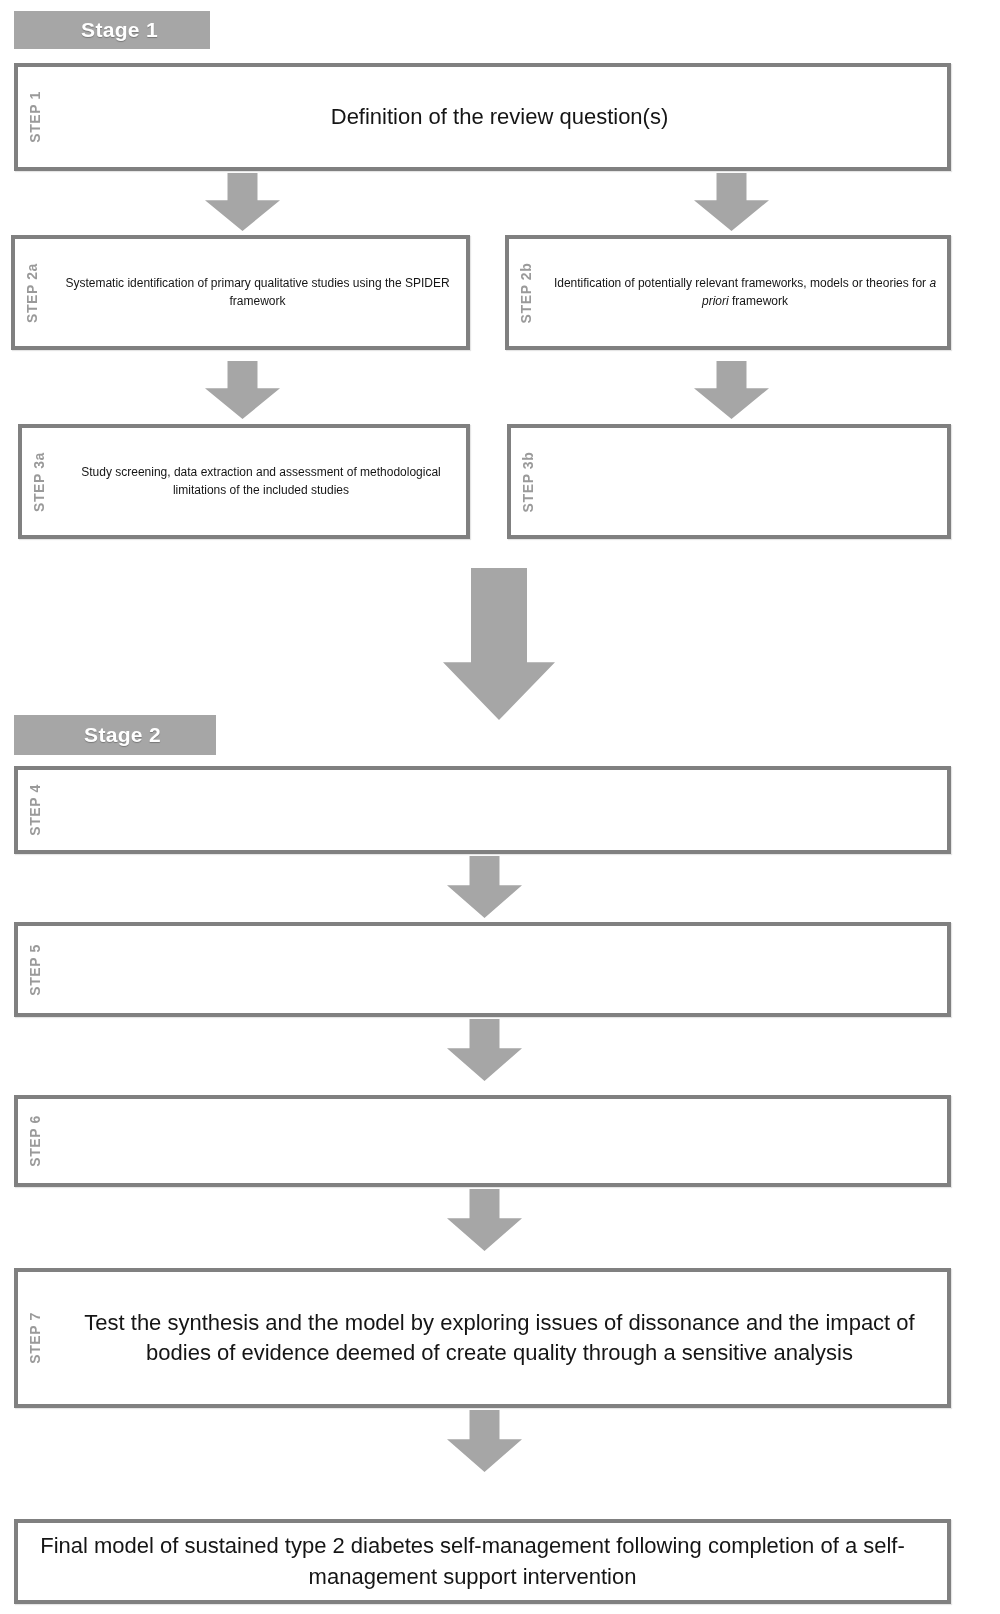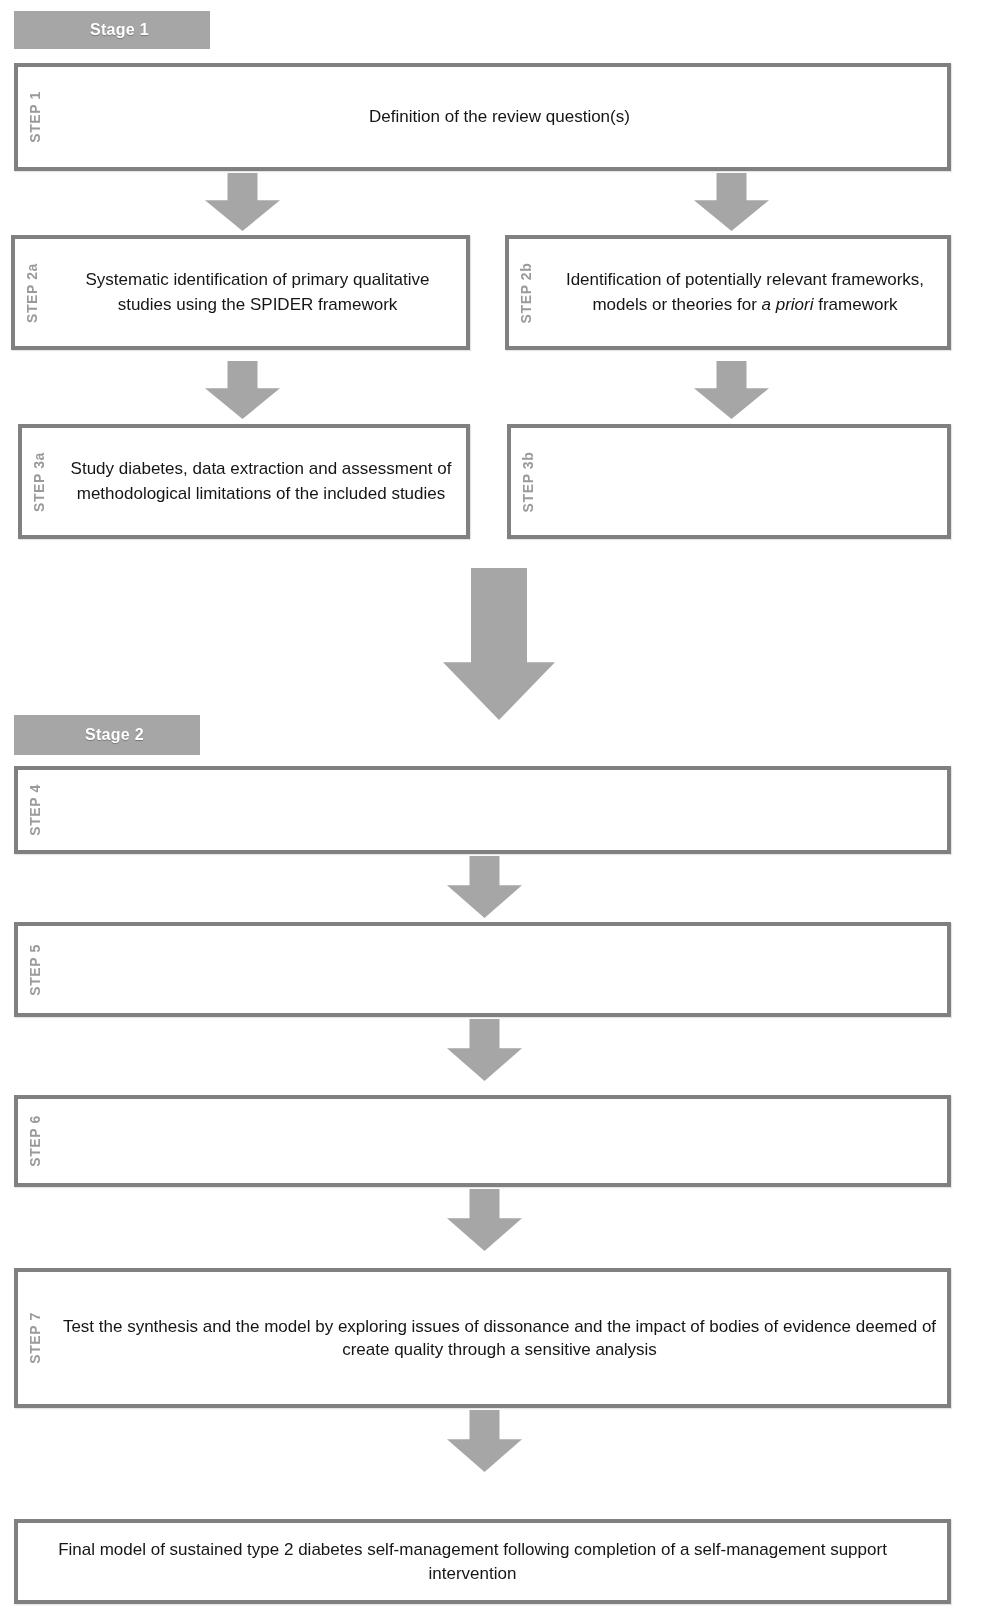--- a/index.html
+++ b/index.html
@@ -19,21 +19,21 @@
     background: #ffffff;
     overflow: hidden;
   }
 
   
   .stage-banner {
     position: absolute;
     background: #a6a6a6;
     color: #ffffff;
     font-weight: bold;
-    font-size: 16px;
+    font-size: 21px;
     letter-spacing: 0.3px;
     display: flex;
     align-items: center;
     justify-content: center;
     text-shadow: 0 1px 1px rgba(0,0,0,0.28);
     box-sizing: border-box;
     padding-left: 15px;
   }
 
   
@@ -78,24 +78,24 @@
     line-height: 1.38;
     color: #151515;
   }
   .pbox .body p + p {
     margin-top: 15px;
   }
   .pbox .body p em {
     font-style: italic;
   }
   .pbox.wide .body p {
-    font-size: 17px;
+    font-size: 22px;
   }
   .pbox.narrow .body p {
-    font-size: 17px;
+    font-size: 12px;
     line-height: 1.42;
   }
 
   
   .arrow {
     position: absolute;
     background: #a6a6a6;
   }
   .arrow.small {
     
@@ -147,33 +147,33 @@
 
   <div class="arrow small" style="left:205px; top:361px; width:75px; height:58px;"></div>
 
   <div class="arrow small" style="left:694px; top:361px; width:75px; height:58px;"></div>
 
   <div class="pbox narrow" style="left:18px; top:424px; width:452px; height:115px;">
     <div class="step-tab">
       <span class="step-label">STEP 3a</span>
     </div>
     <div class="body">
-      <p>Study diabetes, data extraction and assessment of methodological limitations of the included studies</p>
+      <p>Study screening, data extraction and assessment of methodological limitations of the included studies</p>
     </div>
   </div>
 
   <div class="pbox narrow" style="left:507px; top:424px; width:444px; height:115px;">
     <div class="step-tab">
       <span class="step-label">STEP 3b</span>
     </div>
   </div>
 
   <div class="arrow big" style="left:443px; top:568px; width:112px; height:152px;"></div>
 
-  <div class="stage-banner" style="left:14px; top:715px; width:186px; height:40px;">
+  <div class="stage-banner" style="left:14px; top:715px; width:202px; height:40px;">
     <span>Stage 2</span>
   </div>
 
   <div class="pbox wide" style="left:14px; top:766px; width:937px; height:88px;">
     <div class="step-tab">
       <span class="step-label">STEP 4</span>
     </div>
   </div>
 
   <div class="arrow small" style="left:447px; top:856px; width:75px; height:62px;"></div>

